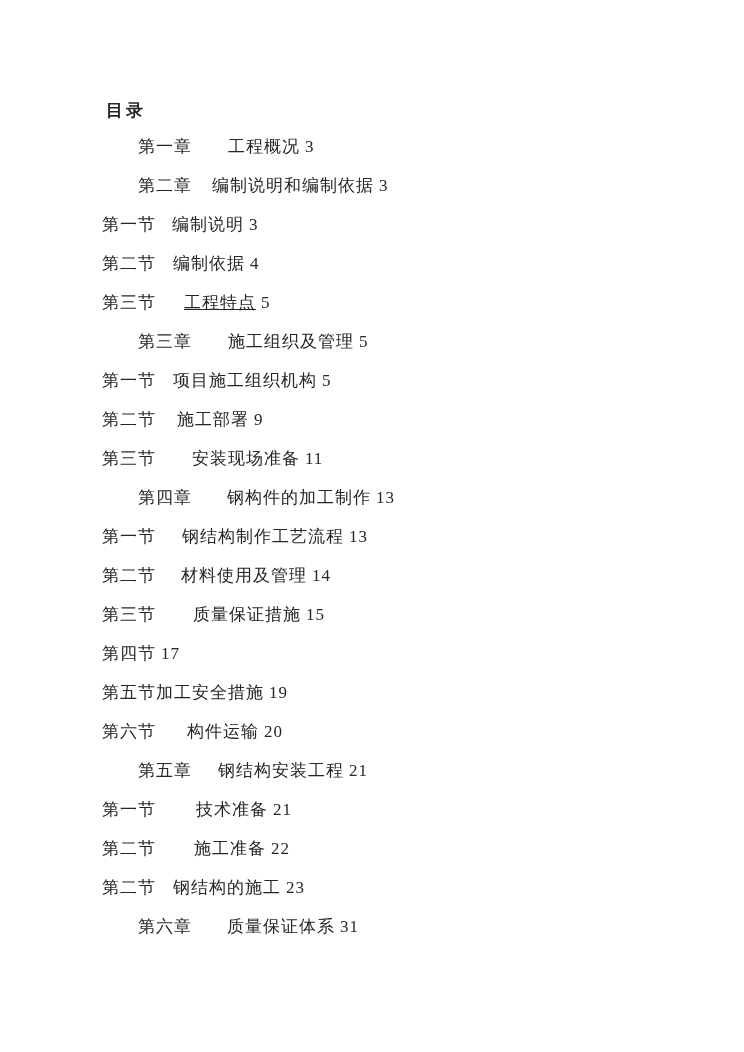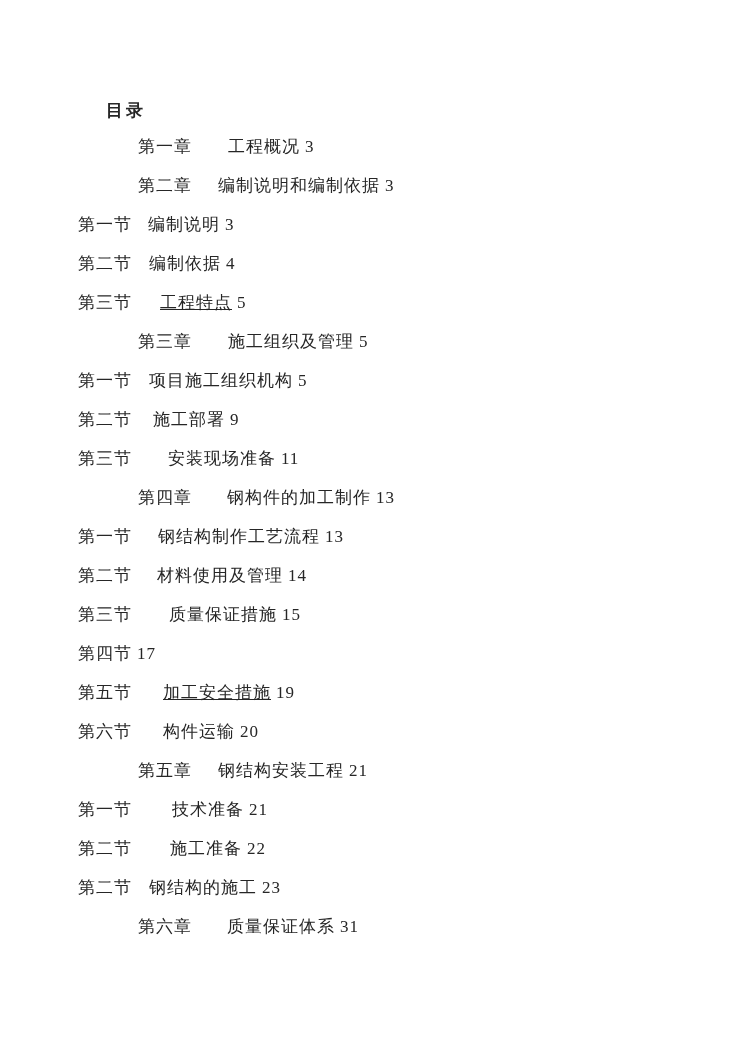--- a/index.html
+++ b/index.html
@@ -33,40 +33,40 @@
   }
   .toc-row {
     height: 39px;
     display: flex;
     align-items: center;
     font-size: 17px;
     letter-spacing: 1px;
     white-space: nowrap;
   }
   .toc-row.lvl-1 { padding-left: 138px; }
-  .toc-row.lvl-2 { padding-left: 78px; }
+  .toc-row.lvl-2 { padding-left: 102px; }
   .toc-label { flex: 0 0 auto; }
   .toc-title { flex: 0 0 auto; }
   .toc-page  { flex: 0 0 auto; margin-left: 5px; }
 </style>
 </head>
 <body>
 
 <div class="doc-page">
   <div class="doc-heading">目录</div>
 
   <div class="toc-list" id="toc-list">
       <div class="toc-row lvl-1">
     <span class="toc-label">第一章</span>
     <span class="toc-title" style="margin-left: 36px;">工程概况</span>
     <span class="toc-page">3</span>
   </div>
       <div class="toc-row lvl-1">
     <span class="toc-label">第二章</span>
-    <span class="toc-title" style="margin-left: 26px;">编制说明和编制依据</span>
+    <span class="toc-title" style="margin-left: 20px;">编制说明和编制依据</span>
     <span class="toc-page">3</span>
   </div>
       <div class="toc-row lvl-2">
     <span class="toc-label">第一节</span>
     <span class="toc-title" style="margin-left: 16px;">编制说明</span>
     <span class="toc-page">3</span>
   </div>
       <div class="toc-row lvl-2">
     <span class="toc-label">第二节</span>
     <span class="toc-title" style="margin-left: 17px;">编制依据</span>
@@ -116,21 +116,21 @@
     <span class="toc-label">第三节</span>
     <span class="toc-title" style="margin-left: 37px;">质量保证措施</span>
     <span class="toc-page">15</span>
   </div>
       <div class="toc-row lvl-2">
     <span class="toc-label">第四节</span>
     <span class="toc-page">17</span>
   </div>
       <div class="toc-row lvl-2">
     <span class="toc-label">第五节</span>
-    <span class="toc-title" style="margin-left: 31px; text-decoration: underline;">加工安全措施</span>
+    <span class="toc-title" style="">加工安全措施</span>
     <span class="toc-page">19</span>
   </div>
       <div class="toc-row lvl-2">
     <span class="toc-label">第六节</span>
     <span class="toc-title" style="margin-left: 31px;">构件运输</span>
     <span class="toc-page">20</span>
   </div>
       <div class="toc-row lvl-1">
     <span class="toc-label">第五章</span>
     <span class="toc-title" style="margin-left: 26px;">钢结构安装工程</span>

